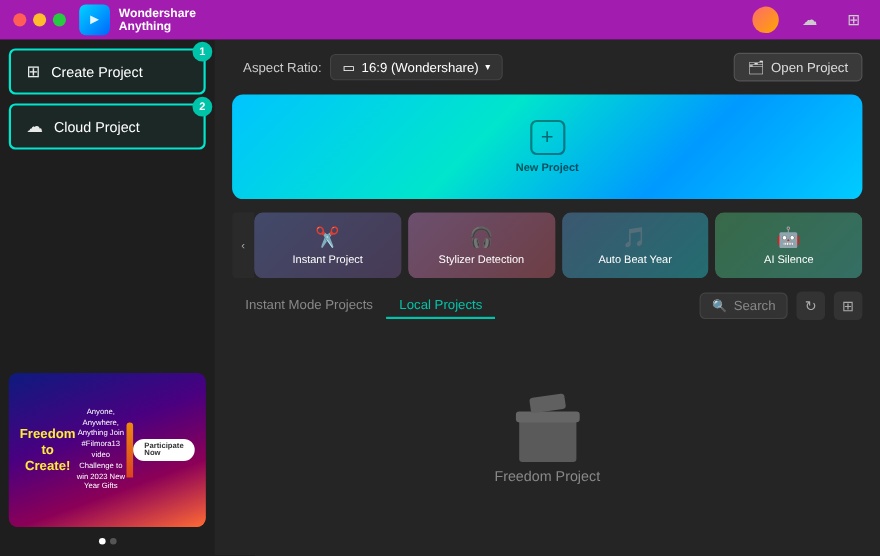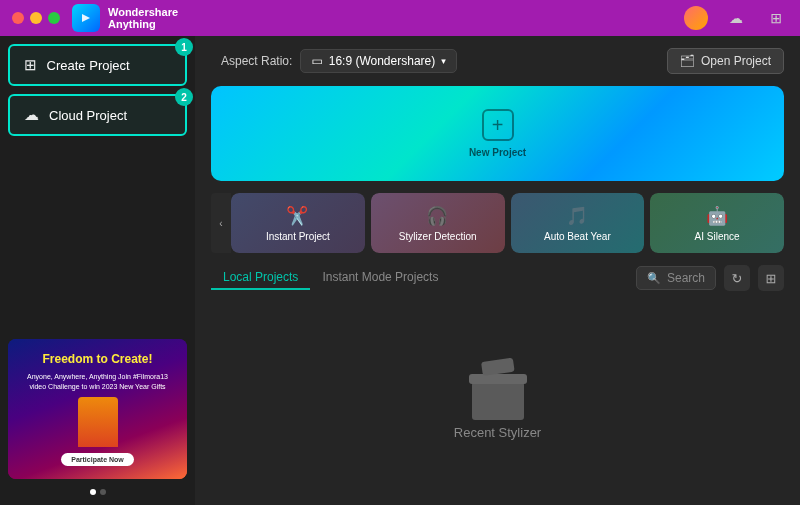--- a/index.html
+++ b/index.html
@@ -426,21 +426,21 @@
     <div class="sidebar-btn active" style="margin-top:4px;">
       <span class="sidebar-icon">☁</span>
       <span>Cloud Project</span>
       <span class="step-badge">2</span>
     </div>
 
     <div style="flex:1; min-height:40px;"></div>
 
     <div class="promo-image" style="position:relative;height:140px;border-radius:8px;overflow:hidden;padding:10px;">
       <div style="position:absolute;top:0;left:0;right:0;bottom:0;background:linear-gradient(160deg,#0d1b7e 0%,#4a0080 40%,#8b0057 70%,#ff6b35 100%);"></div>
-      <div style="position:relative;z-index:1;width:100%;height:100%;display:flex;flex-direction:column;align-items:center;justify-content:space-around;">
+      <div style="position:relative;z-index:1;width:100%;height:100%;display:flex;flex-direction:row;align-items:center;justify-content:space-around;">
         <div style="font-size:12px;font-weight:900;color:#ffeb3b;text-align:center;line-height:1.2;">Freedom to
 Create!</div>
         <div style="font-size:7px;color:#fff;text-align:center;line-height:1.4;">Anyone, Anywhere, Anything
 Join #Filmora13 video Challenge to win
 2023 New Year Gifts</div>
         <div style="width:40px;height:50px;background:linear-gradient(180deg,#ff9800,#e64a19);border-radius:4px 4px 0 0;opacity:0.9;"></div>
         <div class="promo-btn">Participate Now</div>
       </div>
     </div>
     <div class="promo-dots">
@@ -493,39 +493,39 @@
           <div class="feature-card-bg"></div>
           <span class="feature-card-icon">🤖</span>
           <span class="feature-card-label">AI Silence</span>
         </div>
       </div>
     </div>
 
     <div class="projects-section">
       <div class="projects-header">
         <div class="projects-tabs">
+          <div class="tab">Instant Mode Projects</div>
           <div class="tab active">Local Projects</div>
-          <div class="tab">Instant Mode Projects</div>
         </div>
         <div class="projects-toolbar">
           <div class="search-box">
             <span style="font-size:11px;">🔍</span>
             <span>Search</span>
           </div>
           <div class="toolbar-icon-btn">↻</div>
           <div class="toolbar-icon-btn">⊞</div>
         </div>
       </div>
 
       <div class="empty-state">
         <div class="empty-icon">
           <div style="position:relative;width:70px;height:65px;">
 
             <div style="position:absolute;bottom:0;left:50%;transform:translateX(-50%);width:52px;height:38px;background:#5a5a5a;border-radius:3px;"></div>
             <div style="position:absolute;bottom:36px;left:50%;transform:translateX(-50%);width:58px;height:10px;background:#666;border-radius:3px;"></div>
             <div style="position:absolute;bottom:44px;left:50%;transform:translateX(-50%) rotate(-8deg);width:32px;height:14px;background:#606060;border-radius:3px;transform-origin:left center;"></div>
           </div>
         </div>
-        <div class="empty-label">Recent Stylizer</div>
+        <div class="empty-label">Freedom Project</div>
       </div>
     </div>
   </div>
 </div>
 
 </body></html>

